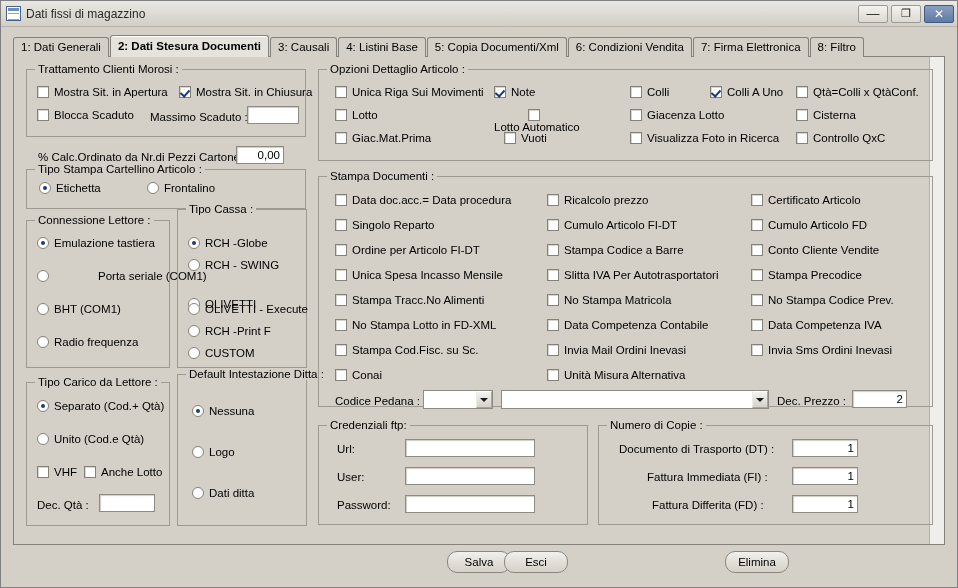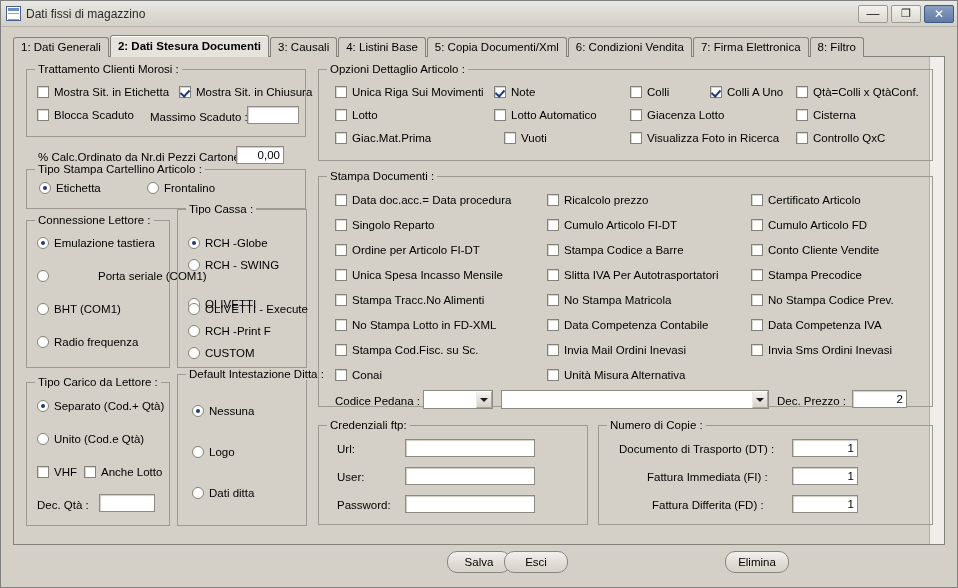--- a/index.html
+++ b/index.html
@@ -297,21 +297,21 @@
   </div>
 
   <div class="panel">
     <div class="scrollbar-v"></div>
     <div class="content">
 
       <div class="group" style="left:12px; top:12px; width:280px; height:68px;">
         <div class="legend">Trattamento Clienti Morosi :</div>
         <div class="chk" style="left:10px; top:16px;">
           <span class="box"></span>
-          <span>Mostra Sit. in Etichetta</span>
+          <span>Mostra Sit. in Apertura</span>
         </div>
         <div class="chk" style="left:152px; top:16px;">
           <span class="box checked"></span>
           <span>Mostra Sit. in Chiusura</span>
         </div>
         <div class="chk" style="left:10px; top:39px;">
           <span class="box"></span>
           <span>Blocca Scaduto</span>
         </div>
         <div class="lbl" style="left:123px; top:41px;">Massimo Scaduto :</div>
@@ -430,21 +430,21 @@
           <span>Lotto</span>
         </div>
         <div class="chk" style="left:16px; top:62px;">
           <span class="box"></span>
           <span>Giac.Mat.Prima</span>
         </div>
         <div class="chk" style="left:175px; top:16px;">
           <span class="box checked"></span>
           <span>Note</span>
         </div>
-        <div class="chk" style="left:175px; top:39px;">
+        <div class="chk" style="left:175px; top:39px;flex-direction:column;">
           <span class="box"></span>
           <span>Lotto Automatico</span>
         </div>
         <div class="chk" style="left:185px; top:62px;">
           <span class="box"></span>
           <span>Vuoti</span>
         </div>
         <div class="chk" style="left:311px; top:16px;">
           <span class="box"></span>
           <span>Colli</span>

